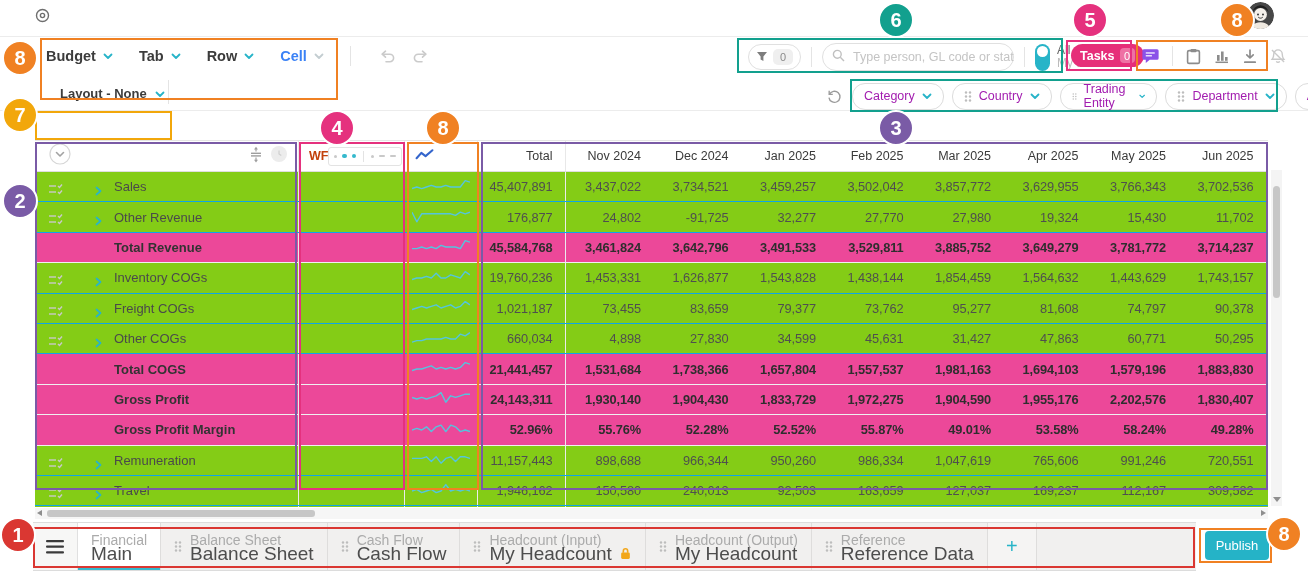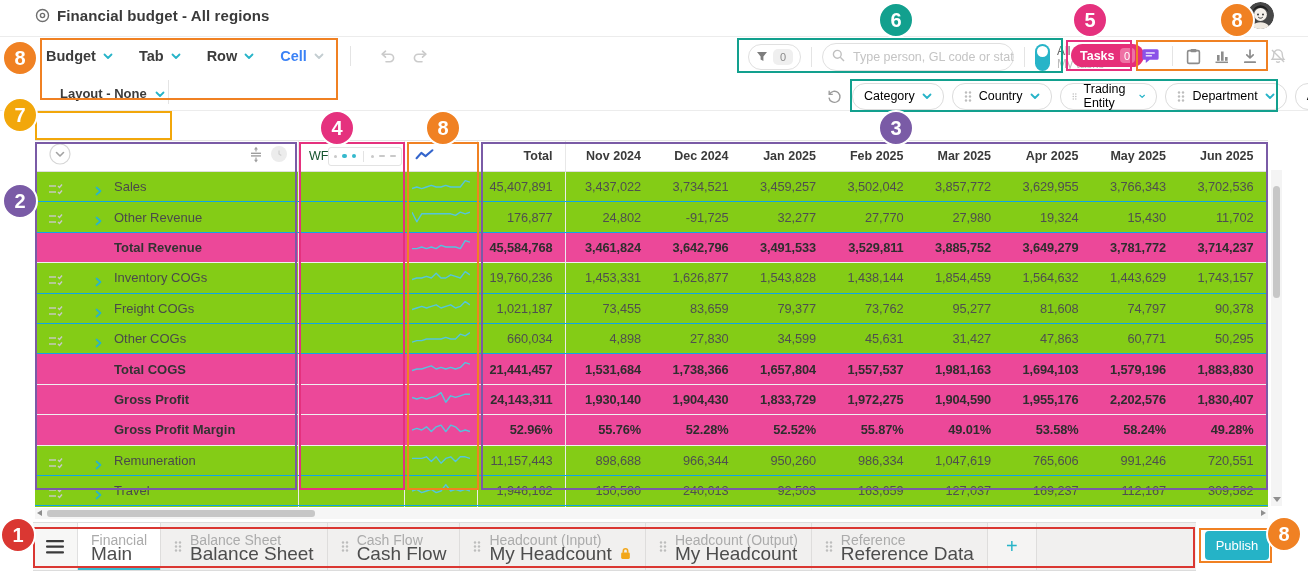--- a/index.html
+++ b/index.html
@@ -25,55 +25,55 @@
   #layout-label{font-size:13px;font-weight:bold;color:#3c3c3c;}
   #layout-sep{left:168px;top:80px;width:1px;height:24px;background:#e4e4e4;}
 
   
   #filter-group{left:748px;top:43px;height:28px;display:flex;align-items:center;gap:10px;}
   #filter-pill{display:flex;align-items:center;gap:5px;height:24px;padding:0 7px;border:1px solid #e0e0e0;border-radius:13px;background:#fff;}
   #filter-count{min-width:16px;height:16px;border-radius:5px;background:#efefef;color:#8a8a8a;font-size:11px;display:flex;align-items:center;justify-content:center;padding:0 2px;}
   #search-box{display:flex;align-items:center;gap:6px;width:172px;height:26px;border:1px solid #e0e0e0;border-radius:14px;background:#fff;padding:0 9px;}
   #search-input{border:none;outline:none;flex:1;font-size:12.5px;color:#555;background:transparent;font-family:"Liberation Sans",sans-serif;}
   #search-input::placeholder{color:#c4c4c4;}
-  #toggle-group{display:flex;align-items:flex-end;gap:7px;}
+  #toggle-group{display:flex;align-items:center;gap:7px;}
   #tasks-toggle{width:15px;height:27px;border-radius:8px;background:#27b4c8;position:relative;cursor:pointer;}
   #toggle-knob{position:absolute;left:2px;top:2px;width:11px;height:11px;border-radius:50%;background:#fff;}
   .toggle-labels{display:flex;flex-direction:column;line-height:13px;}
   #toggle-top{font-size:12px;color:#666;}
   #toggle-bottom{font-size:12px;color:#bbbbbb;}
 
   #tasks-btn{left:1071px;top:44px;height:23px;display:flex;align-items:center;gap:5px;background:#e62e79;border-radius:12px;padding:0 9px;cursor:pointer;}
   #tasks-label{color:#fff;font-size:12.5px;font-weight:bold;}
   #tasks-count{background:rgba(255,255,255,.32);color:#fff;font-size:11px;border-radius:4px;min-width:15px;height:15px;display:flex;align-items:center;justify-content:center;}
 
   #icon-group{left:1142px;top:43px;height:26px;display:flex;align-items:center;gap:13px;}
   .tool-icon{display:flex;align-items:center;justify-content:center;cursor:pointer;}
 
   
   #restore-icon{left:826px;top:88px;}
   #pills-row{left:852px;top:83px;height:26px;display:flex;align-items:center;gap:8px;}
   .pill{display:flex;align-items:center;gap:7px;height:25px;padding:0 11px;border:1px solid #dcdcdc;border-radius:13px;background:#fff;cursor:pointer;}
-  .pill-label{font-size:12.5px;color:#000000;}
+  .pill-label{font-size:12.5px;color:#a21caf;}
 
   
   #fx-bar{left:35px;top:112px;width:136px;height:27px;border:1px solid #e6e6e6;display:flex;align-items:stretch;background:#fff;}
   #fx-label{width:42px;display:flex;align-items:center;justify-content:center;font-size:14px;font-style:italic;font-weight:bold;color:#27b4c8;border-right:1px solid #ececec;}
   #fx-input{flex:1;border:none;outline:none;font-size:12px;padding:0 6px;font-family:"Liberation Sans",sans-serif;}
 
   
   #grid{left:35px;top:140px;width:1233px;height:366px;overflow:hidden;background:#fff;border-top:1px solid #e5e5e5;}
   .grid-row,#grid-header{display:grid;grid-template-columns:264px 106px 73px repeat(9,87.5px);}
   #grid-header{height:30px;border-bottom:1px solid #dedede;background:#fff;}
-  .col-h{display:flex;align-items:center;justify-content:flex-end;padding-right:12px;font-size:12.5px;font-weight:bold;color:#3a3a3a;}
+  .col-h{display:flex;align-items:center;justify-content:flex-end;padding-right:12px;font-size:12.5px;font-weight:normal;color:#3a3a3a;}
   .col-h.first{border-right:1px solid #e8e8e8;}
   #hdr-label{display:flex;align-items:center;justify-content:space-between;padding:0 10px 0 14px;border-right:1px solid #e8e8e8;}
   #hdr-label-right{display:flex;align-items:center;gap:8px;}
   #hdr-wf{display:flex;align-items:center;justify-content:space-between;padding:0 10px;border-right:1px solid #e8e8e8;}
-  #wf-title{font-size:12.5px;font-weight:normal;color:#14532d;}
+  #wf-title{font-size:12.5px;font-weight:bold;color:#c2410c;}
   #wf-widget{display:flex;align-items:center;gap:5px;border:1px solid #e3e3e3;border-radius:3px;height:17px;padding:0 5px;background:#fff;}
   .wfd{display:inline-block;border-radius:50%;}
   .wfd.g3{width:3px;height:3px;background:#c9c9c9;}
   .wfd.t4{width:4.5px;height:4.5px;background:#35b9cd;}
   .wfdash{display:inline-block;width:6px;height:2px;background:#c9c9c9;border-radius:1px;}
   .wfsep{width:1px;height:11px;background:#e3e3e3;margin:0 2px;}
   #hdr-spark{display:flex;align-items:center;padding-left:10px;border-right:1px solid #e8e8e8;}
 
   .grid-row{height:29.4px;background:#ec4899;border-bottom:1px solid #f0f0f0;}
   .grid-row.shaded{background:#84cc16;border-bottom:1px solid #0ea5e9;}
@@ -123,21 +123,20 @@
 
 <div id="app">
 
   <div class="abs" id="title-row">
     <span class="abs" id="title-icon">
       <svg width="15" height="15" viewBox="0 0 15 15">
           <circle cx="7.5" cy="7.5" r="6" fill="none" stroke="#6f6f6f" stroke-width="1.4"></circle>
           <circle cx="7.5" cy="7.5" r="2.1" fill="none" stroke="#6f6f6f" stroke-width="1.4"></circle>
         </svg>
     </span>
-    <span class="abs" id="page-title">Financial budget - All regions</span>
     <span class="abs" id="avatar">
       <svg width="27" height="27" viewBox="0 0 26 26">
           <circle cx="13" cy="13" r="13" fill="#474747"></circle>
           <circle cx="13" cy="12" r="6.2" fill="#f4f0ea"></circle>
           <path d="M13 3.2a8.2 8.2 0 0 0-8 8c.5-2.6 3.4-5.6 8-5.6s7.5 3 8 5.6a8.2 8.2 0 0 0-8-8Z" fill="#1f1f1f"></path>
           <circle cx="10.6" cy="12" r=".9" fill="#2d2d2d"></circle>
           <circle cx="15.4" cy="12" r=".9" fill="#2d2d2d"></circle>
           <path d="M10.8 14.6c1.4 1.3 3 1.3 4.4 0" fill="none" stroke="#2d2d2d" stroke-width=".9"></path>
           <path d="M4.5 23.5a11 11 0 0 1 17 0A12.9 12.9 0 0 1 13 26a12.9 12.9 0 0 1-8.5-2.5Z" fill="#efe9e0"></path>
         </svg>

